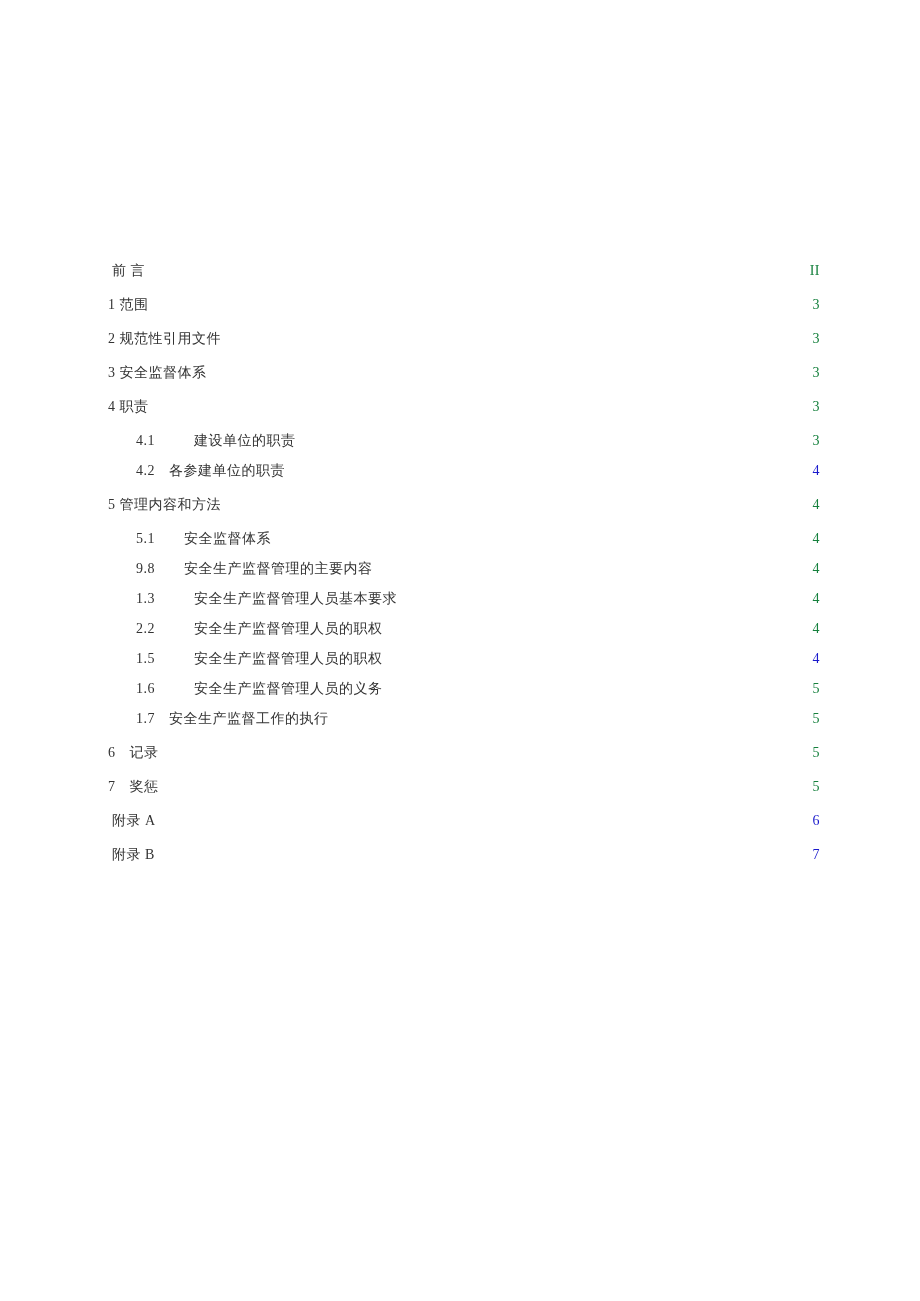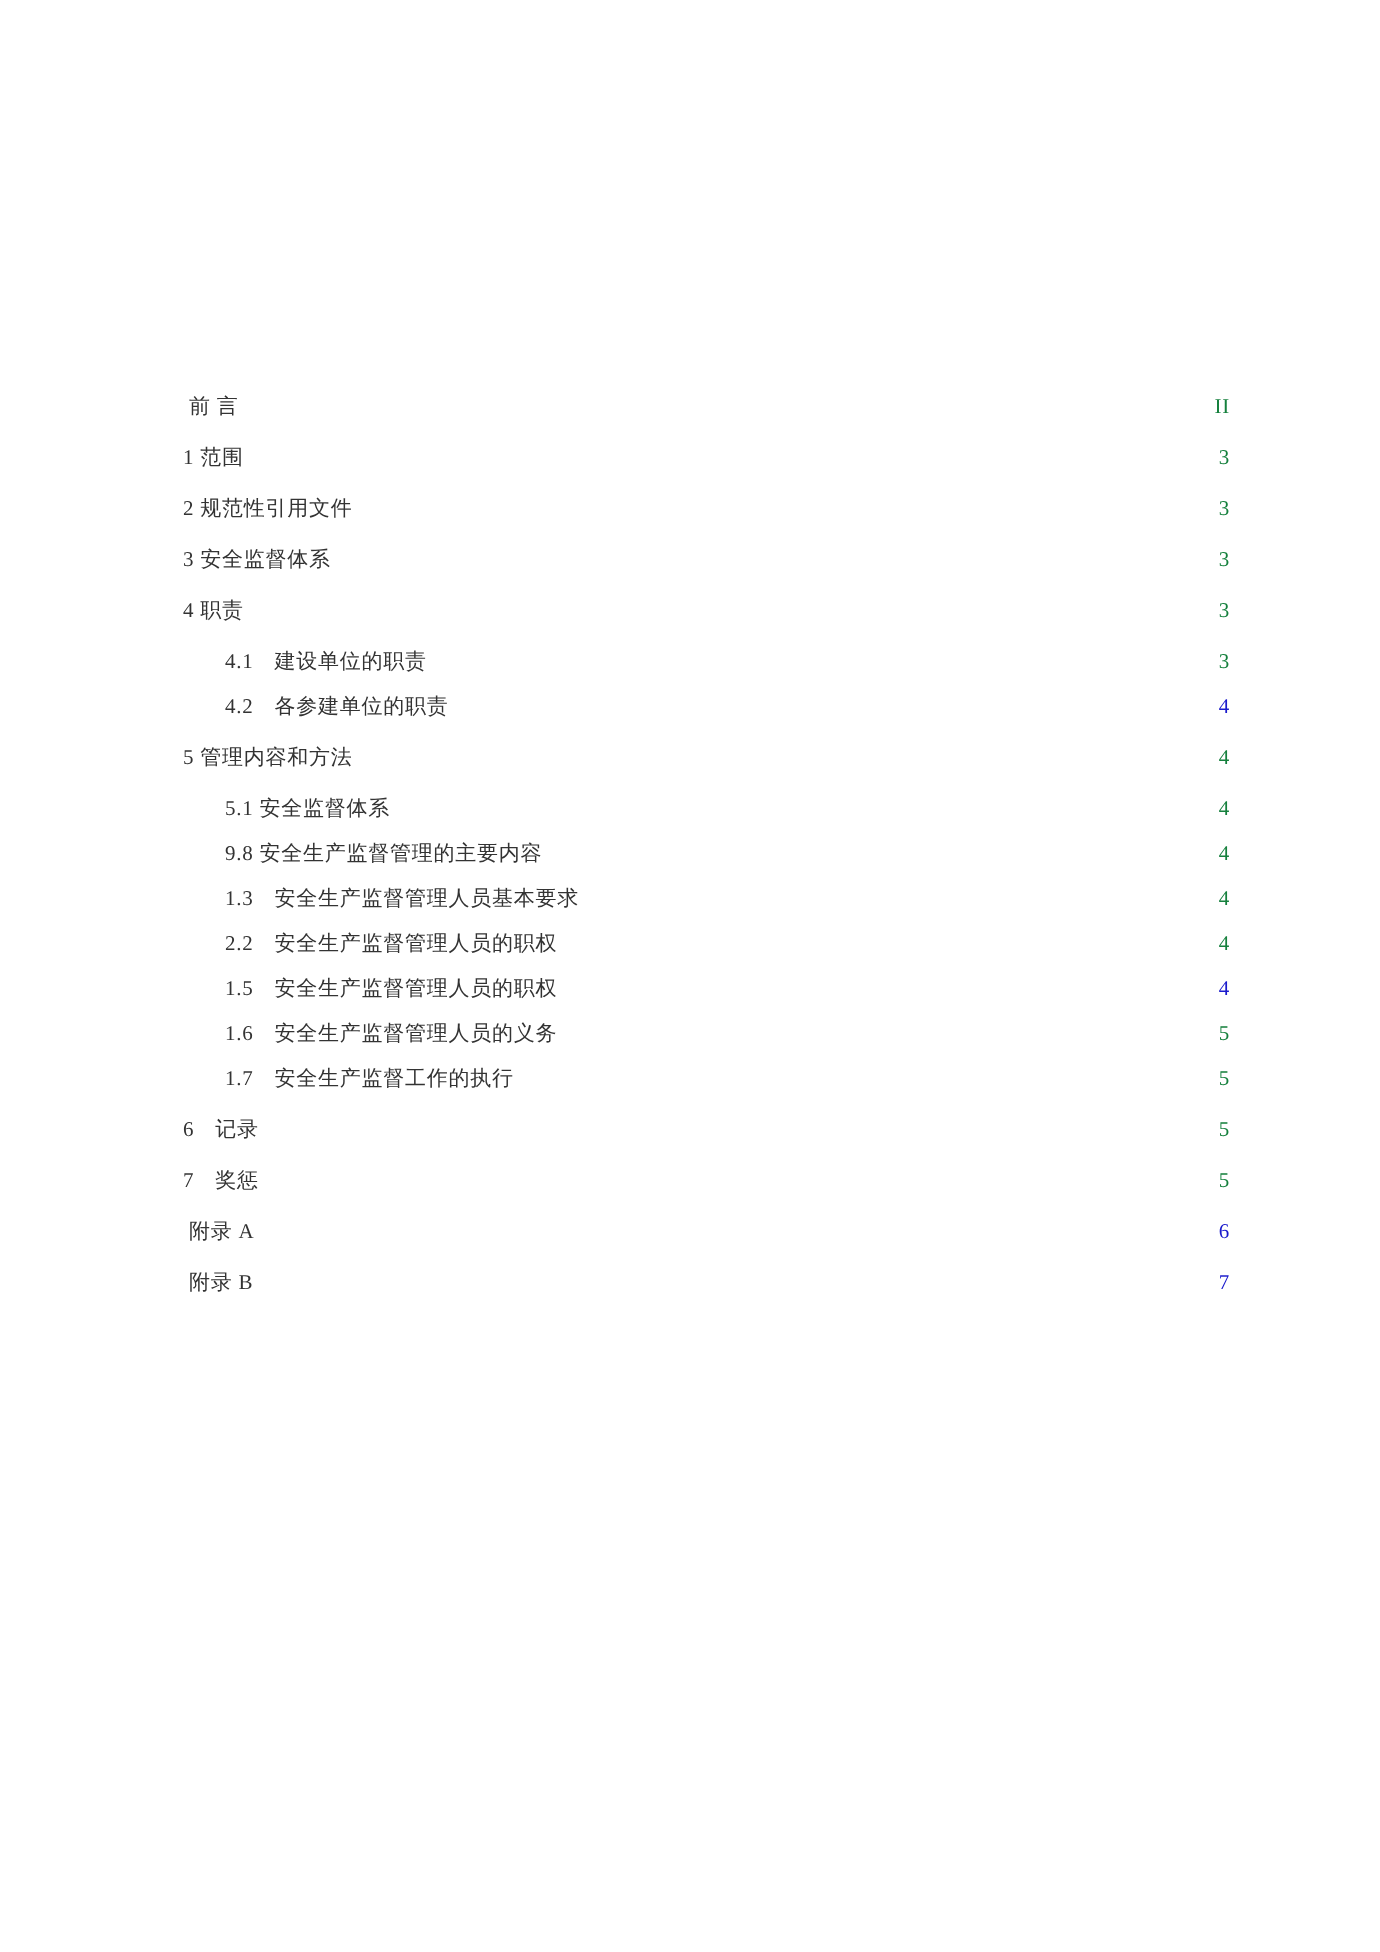--- a/index.html
+++ b/index.html
@@ -9,21 +9,20 @@
     }
     body {
       background: #ffffff;
       font-family: "SimSun", "Microsoft YaHei", serif;
       width: 920px;
       height: 1301px;
       position: relative;
     }
     .page {
       padding: 262px 100px 0 108px;
-      margin-left: 14px;
     }
     .toc-entry {
       display: flex;
       align-items: baseline;
       white-space: nowrap;
       font-size: 14px;
       color: #333;
       margin-bottom: 16px;
       letter-spacing: 0.5px;
     }
@@ -62,20 +61,21 @@
       flex: 0 0 auto;
     }
     .page-link {
       color: #1a1acc;
     }
     .page-std {
       color: #15803d;
     }
     .tighter {
       margin-bottom: 12px;
+      gap: 25px;
     }
   </style>
 </head>
 <body>
 
 <div class="page">
   <div id="toc-list">
       <div class="toc-entry l1">
         <span class="toc-title">前 言</span>
         <span class="toc-dots"></span>

